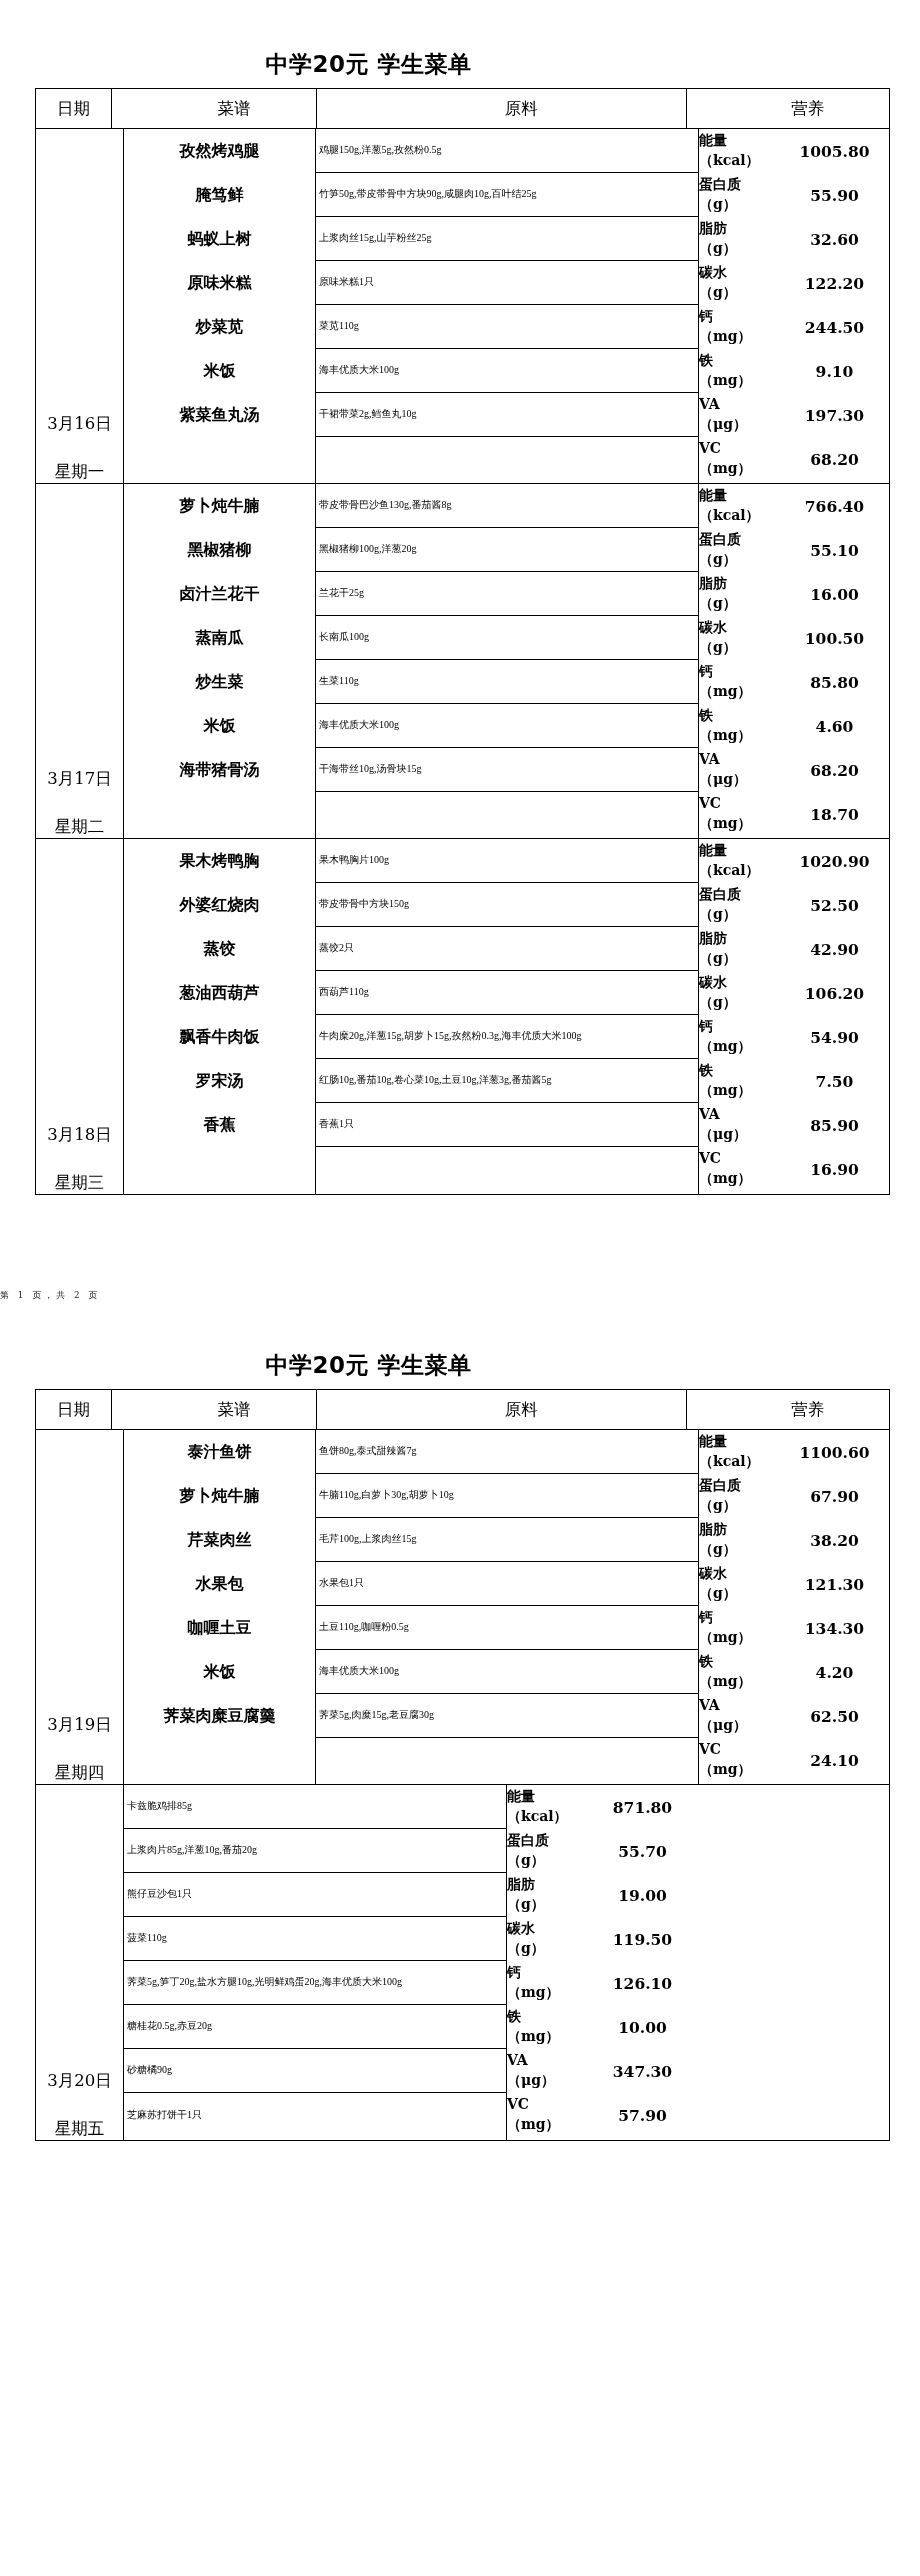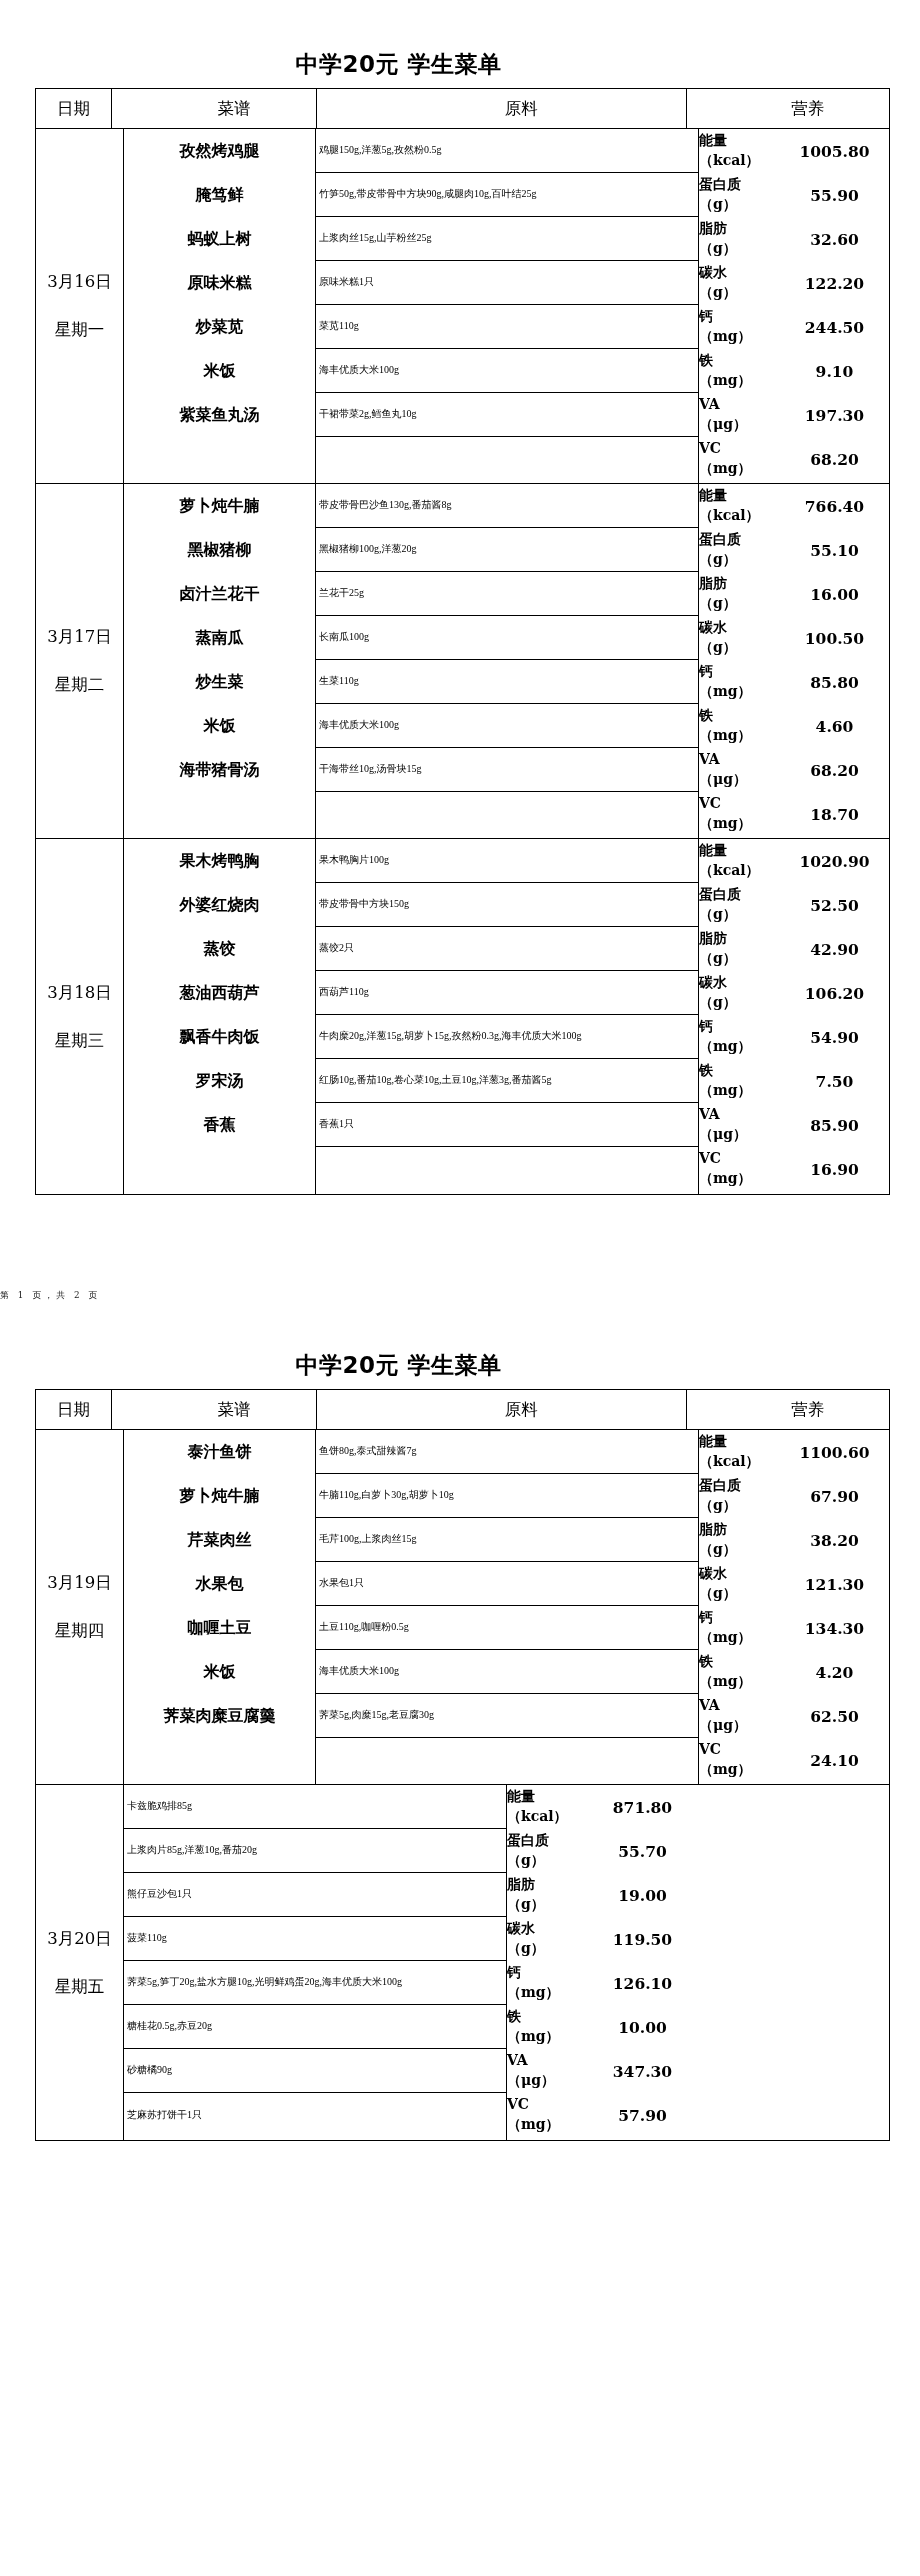--- a/index.html
+++ b/index.html
@@ -1,29 +1,29 @@
 <!DOCTYPE html>
 <html style="font-size:8.2px"><head>
 <meta charset="utf-8">
 <style>
   html, body { margin:0; padding:0; background:#ffffff; }
   body { width:920px; height:2602px; position:relative; font-family:"DejaVu Serif","Liberation Serif",serif; color:#000; overflow:hidden; }
   .page { position:absolute; left:0; width:920px; }
-  .title { position:absolute; left:0; width:737px; text-align:center; font-family:"DejaVu Sans","Liberation Sans",sans-serif; font-weight:bold; font-size:23px; line-height:29px; letter-spacing:0.5px;margin-left:30px; }
+  .title { position:absolute; left:0; width:737px; text-align:center; font-family:"DejaVu Sans","Liberation Sans",sans-serif; font-weight:bold; font-size:23px; line-height:29px; letter-spacing:0.5px; }
   .tbl { position:absolute; left:35px; width:855px; border:1.5px solid #000; box-sizing:border-box; }
   .hdr { display:flex; height:40px; border-bottom:1.5px solid #000; box-sizing:border-box;gap:40px; }
   .hdr > div { display:flex; align-items:center; justify-content:center; font-family:"DejaVu Sans","Liberation Sans",sans-serif; font-size:16.5px; border-right:1px solid #000; box-sizing:border-box; }
   .hdr > div:last-child { border-right:none; }
   .c-date { width:88px; }
   .c-dish { width:192px; }
   .c-ing { width:383px; }
   .c-nut { width:189px; }
   .day { display:flex; height:355px; border-bottom:1.5px solid #000; box-sizing:border-box; }
   .day:last-child { border-bottom:none; }
-  .datecell { border-right:1px solid #000; box-sizing:border-box; display:flex; flex-direction:column; align-items:center; justify-content:center; gap:26px; font-size:16.5px; }
+  .datecell { border-right:1px solid #000; box-sizing:border-box; display:flex; flex-direction:column; align-items:center; justify-content:flex-end; gap:26px; font-size:16.5px; }
   .dishcol { border-right:1px solid #000; box-sizing:border-box; display:flex; flex-direction:column; }
   .dish { height:44px; display:flex; align-items:center; justify-content:center; text-align:center; font-family:"DejaVu Sans","Liberation Sans",sans-serif; font-weight:bold; font-size:16px; line-height:19.6px; padding:0 5.2px; box-sizing:border-box; }
   .ingcol { border-right:1px solid #000; box-sizing:border-box; display:flex; flex-direction:column; }
   .ing { height:44px; display:flex; align-items:center; font-size:10px; line-height:20.6px; padding:0 3.1px; box-sizing:border-box; border-bottom:1.5px solid #000; font-family:"Liberation Serif","DejaVu Serif",serif; transform-origin:left center; }
   .ing:last-child { border-bottom:none; }
   .nutcol { display:flex; flex-direction:column; }
   .nut { height:44px; display:flex; align-items:center; box-sizing:border-box; }
   .nut-label { width:82px; text-align:left; font-weight:bold; font-size:14px; line-height:19.6px; font-family:"DejaVu Serif","Liberation Serif",serif; }
   .nut-value { flex:1; text-align:center; font-weight:bold; font-size:15.5px; font-family:"DejaVu Serif","Liberation Serif",serif; }
   .footer { position:absolute; left:0; width:920px; text-align:left; font-size:8.8px; color:#222; letter-spacing:3.1px; font-family:"DejaVu Serif","Liberation Serif",serif; }

